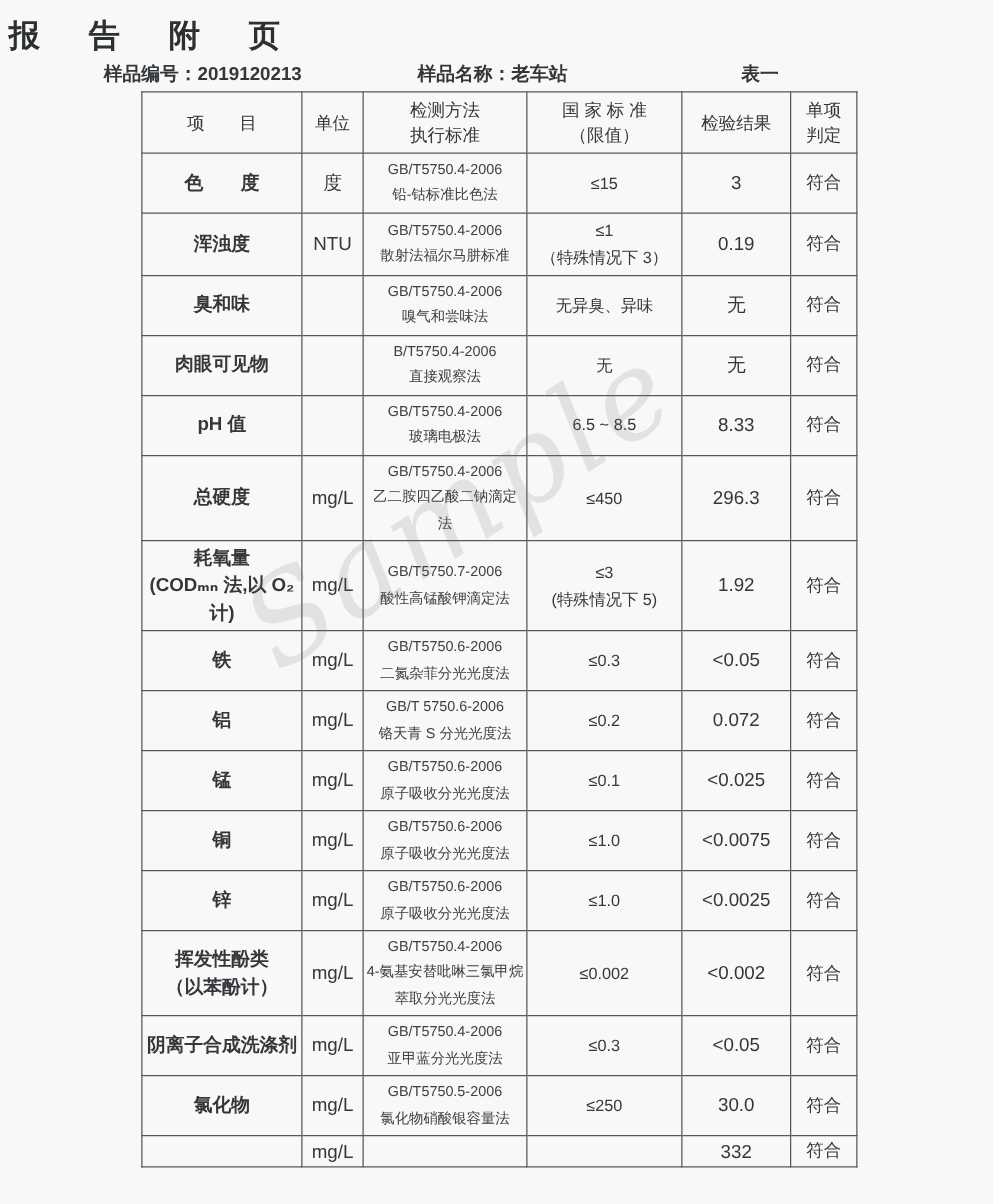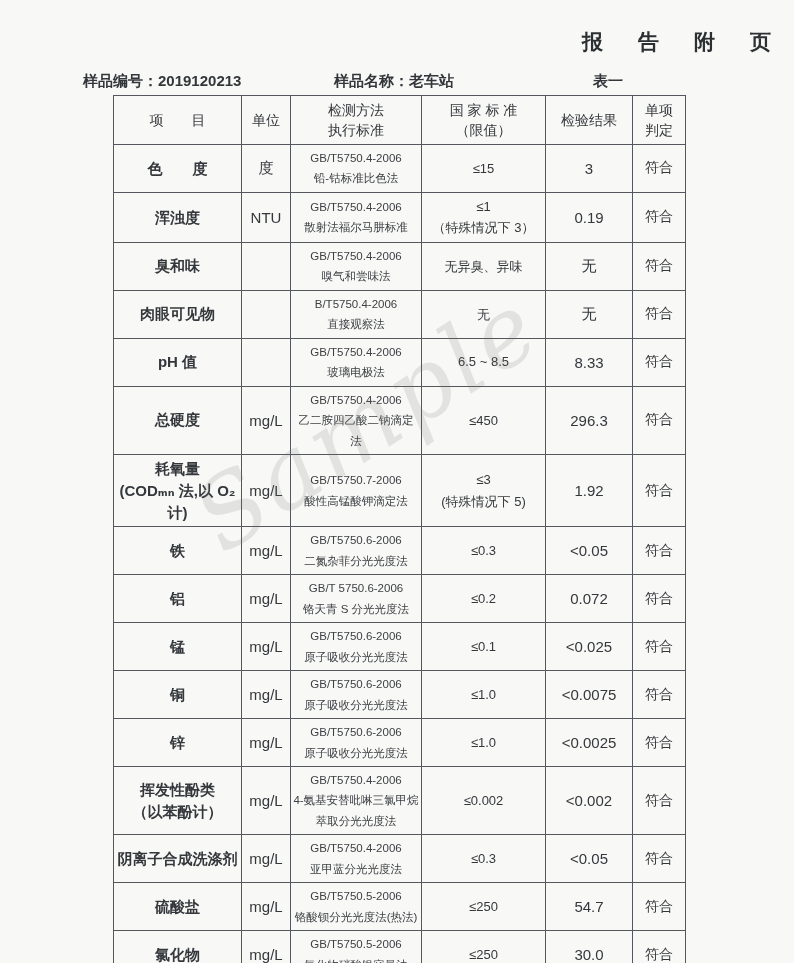--- a/index.html
+++ b/index.html
@@ -26,24 +26,24 @@
     font-size: 96px;
     color: rgba(110, 110, 112, 0.16);
     transform: rotate(-33deg);
     transform-origin: left center;
     letter-spacing: 4px;
     pointer-events: none;
     white-space: nowrap;
     z-index: 5;
   }
   .title {
-    margin: 16px;
+    margin: 0;
     padding-top: 12px;
-    text-align: right;
-    font-size: 21px;
+    text-align: left;
+    font-size: 25px;
     font-weight: bold;
     color: #2d3033;
     letter-spacing: 7px;
     padding-left: 7px;
   }
   .info-row {
     position: relative;
     margin-left: 83px;
     width: 572px;
     height: 23px;
@@ -338,35 +338,20 @@
             <div>亚甲蓝分光光度法</div>
           </td>
           <td class="limit">
             <div>≤0.3</div>
           </td>
           <td class="result">&lt;0.05</td>
           <td class="judgment">符合</td>
         </tr>
         <tr>
           <td class="item">
-            <div>硫酸盐</div>
-          </td>
-          <td class="unit">mg/L</td>
-          <td class="method">
-            <div>GB/T5750.5-2006</div>
-            <div>铬酸钡分光光度法(热法)</div>
-          </td>
-          <td class="limit">
-            <div>≤250</div>
-          </td>
-          <td class="result">54.7</td>
-          <td class="judgment">符合</td>
-        </tr>
-        <tr>
-          <td class="item">
             <div>氯化物</div>
           </td>
           <td class="unit">mg/L</td>
           <td class="method">
             <div>GB/T5750.5-2006</div>
             <div>氯化物硝酸银容量法</div>
           </td>
           <td class="limit">
             <div>≤250</div>
           </td>

